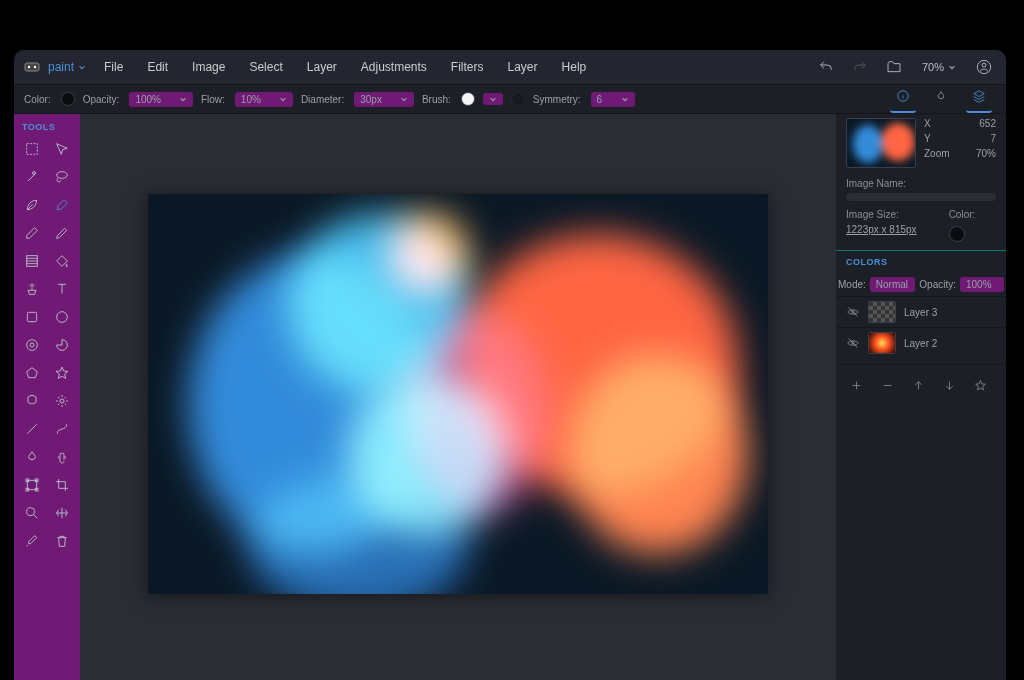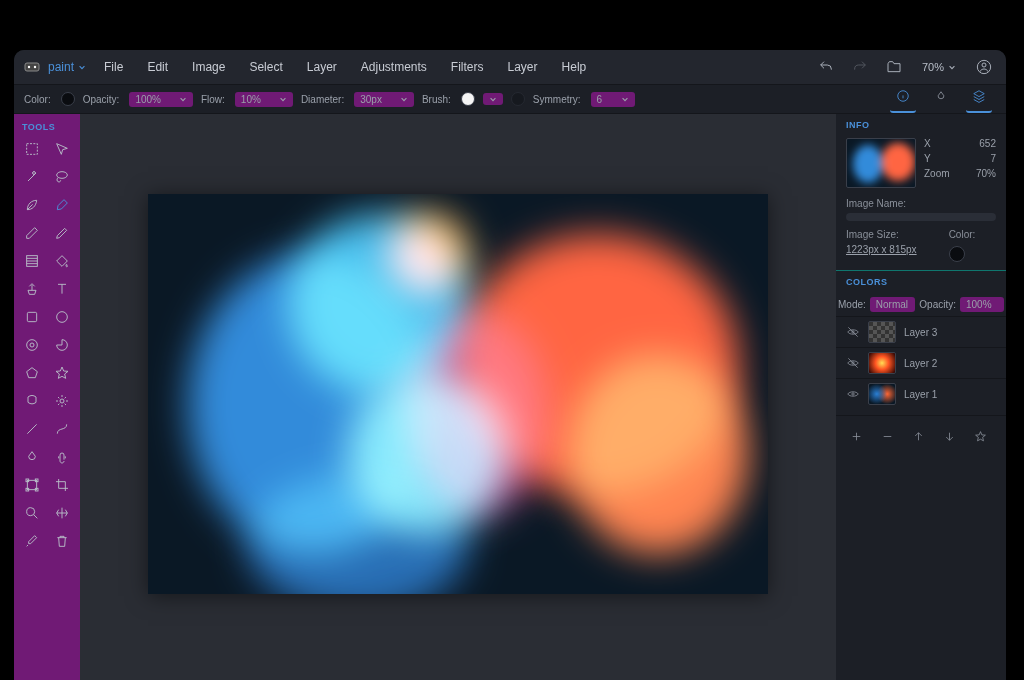--- a/index.html
+++ b/index.html
@@ -367,21 +367,20 @@
         <div class="ink" style="left:200px;top:180px;width:160px;height:160px;background:#6ad0f0;"></div>
         <div class="ink" style="left:310px;top:40px;width:280px;height:260px;background:#ff5522;"></div>
         <div class="ink" style="left:420px;top:160px;width:180px;height:200px;background:#ff7733;"></div>
         <div class="ink" style="left:260px;top:120px;width:140px;height:200px;background:#ff3388;opacity:0.6;"></div>
         <div class="ink" style="left:240px;top:20px;width:80px;height:80px;background:#ffaa33;"></div>
         <div class="ink" style="left:100px;top:280px;width:220px;height:140px;background:#1f5fa8;"></div>
       </div>
     </div>
 
     <div class="rpanel">
-      <div class="section-title first">INFO</div>
       <div class="info-row">
         <div class="thumb">
           <div class="ink" style="left:6px;top:6px;width:30px;height:38px;background:#2a7fd4;"></div>
           <div class="ink" style="left:34px;top:4px;width:34px;height:38px;background:#ff5522;"></div>
         </div>
         <div class="info-vals">
           <div class="info-line">
               <span>X</span>
               <span>652</span>
             </div>
@@ -440,28 +439,20 @@
         </div>
         <div class="layer-row">
           <svg class="eye" viewBox="0 0 24 24">
               <path d="M3 12c3-5 15-5 18 0-3 5-15 5-18 0z"></path>
               <circle cx="12" cy="12" r="2"></circle>
               <path d="M4 4l16 16"></path>
             </svg>
           <div class="layer-thumb grad"></div>
           <span>Layer 2</span>
         </div>
-        <div class="layer-row">
-          <svg class="eye" viewBox="0 0 24 24">
-              <path d="M3 12c3-5 15-5 18 0-3 5-15 5-18 0z"></path>
-              <circle cx="12" cy="12" r="2"></circle>
-            </svg>
-          <div class="layer-thumb img"></div>
-          <span>Layer 1</span>
-        </div>
       </div>
       <div class="layer-actions">
         <span class="icn-btn">
             <svg viewBox="0 0 24 24">
               <path d="M12 5v14M5 12h14"></path>
             </svg>
           </span>
         <span class="icn-btn">
             <svg viewBox="0 0 24 24">
               <path d="M5 12h14"></path>

